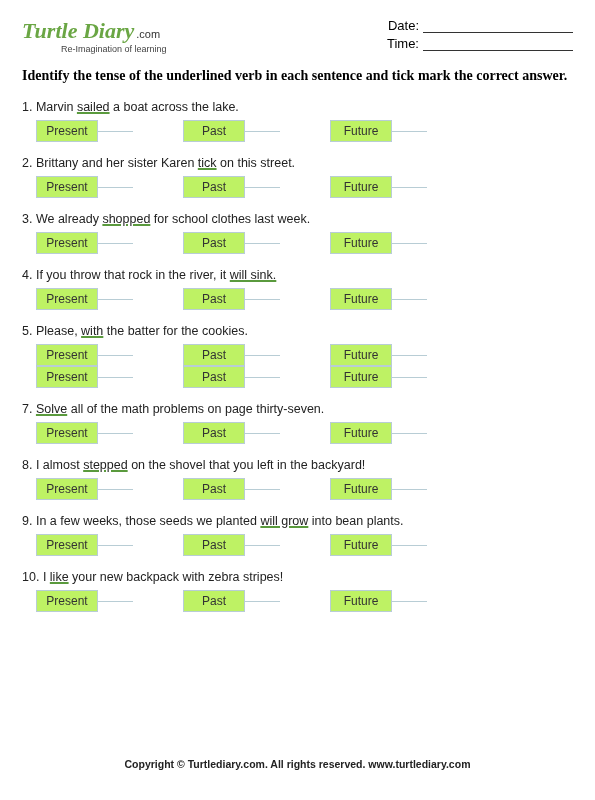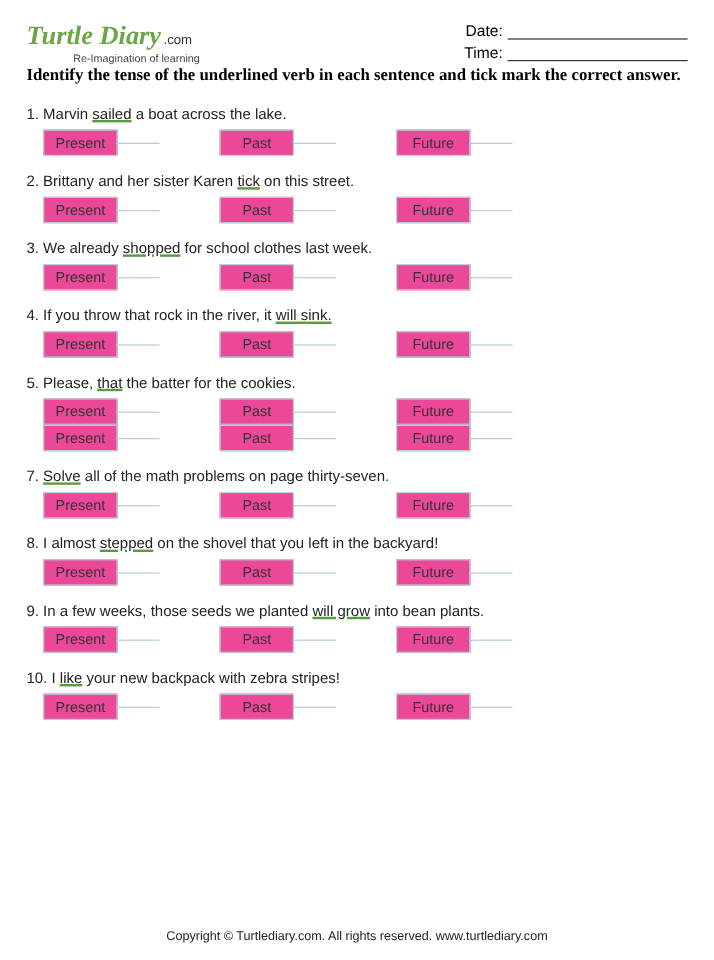--- a/index.html
+++ b/index.html
@@ -4,58 +4,58 @@
 <style>
   * { margin: 0; padding: 0; box-sizing: border-box; }
   body {
     font-family: Arial, Helvetica, sans-serif;
     width: 595px;
     height: 800px;
     background: #fff;
     position: relative;
     padding: 18px 22px;
   }
-  .header { display: flex; justify-content: space-between; align-items: flex-end; }
+  .header { display: flex; justify-content: space-between; align-items: flex-end; margin-bottom: 12px; }
   .logo { display: flex; flex-direction: column; }
   .logo-main { font-family: 'Comic Sans MS', cursive; font-size: 22px; font-weight: bold; font-style: italic; color: #6aa644; line-height: 1; }
   .logo-com { font-size: 11px; color: #333; font-style: normal; font-weight: normal; margin-left: 2px; }
   .logo-sub { font-size: 9px; color: #444; margin-top: 2px; padding-left: 39px; }
   .fields { font-size: 13px; text-align: right; }
   .field-row { margin-bottom: 3px; }
   .field-line { display: inline-block; border-bottom: 1px solid #333; width: 150px; margin-left: 4px; vertical-align: bottom; }
   .instructions { font-weight: bold; font-size: 14px; line-height: 1.4; margin-bottom: 14px; font-family: Georgia, serif; }
   .question { font-size: 12.5px; margin-bottom: 6px; margin-top: 14px; color: #222; }
   .question .u { text-decoration: underline; text-decoration-color: #5a9a3d; text-decoration-thickness: 1.5px; margin-top: 41px; }
   .options { display: flex; gap: 85px; padding-left: 14px; }
   .opt {
-    background: #ec4899;
+    background: #bef264;
     border: 1px solid #b8cdd5;
     font-size: 12px;
     padding: 3px 0;
     width: 62px;
     text-align: center;
     position: relative;
     color: #333;
   }
   .opt::after {
     content: "";
     position: absolute;
     left: 100%;
     top: 50%;
     width: 36px;
     border-bottom: 1px solid #b8cdd5;
   }
   .footer {
     position: absolute;
-    bottom: 14px;
+    bottom: 30px;
     left: 0;
     right: 0;
     text-align: center;
     font-size: 10.5px;
-    font-weight: normal;
+    font-weight: bold;
     color: #222;
   }
 </style>
 </head>
 <body>
 
 <div class="header">
   <div class="logo">
     <div>
       <span class="logo-main">Turtle Diary</span><span class="logo-com">.com</span>
@@ -88,21 +88,21 @@
       <div class="opt">Present</div>
       <div class="opt">Past</div>
       <div class="opt">Future</div>
     </div>
     <div class="question"><span>4.</span> <span>If you throw that rock in the river, it </span><span class="u">will sink.</span><span></span></div>
     <div class="options">
       <div class="opt">Present</div>
       <div class="opt">Past</div>
       <div class="opt">Future</div>
     </div>
-    <div class="question"><span>5.</span> <span>Please, </span><span class="u">that</span><span> the batter for the cookies.</span></div>
+    <div class="question"><span>5.</span> <span>Please, </span><span class="u">with</span><span> the batter for the cookies.</span></div>
     <div class="options">
       <div class="opt">Present</div>
       <div class="opt">Past</div>
       <div class="opt">Future</div>
     </div>
     <div class="options">
       <div class="opt">Present</div>
       <div class="opt">Past</div>
       <div class="opt">Future</div>
     </div>

